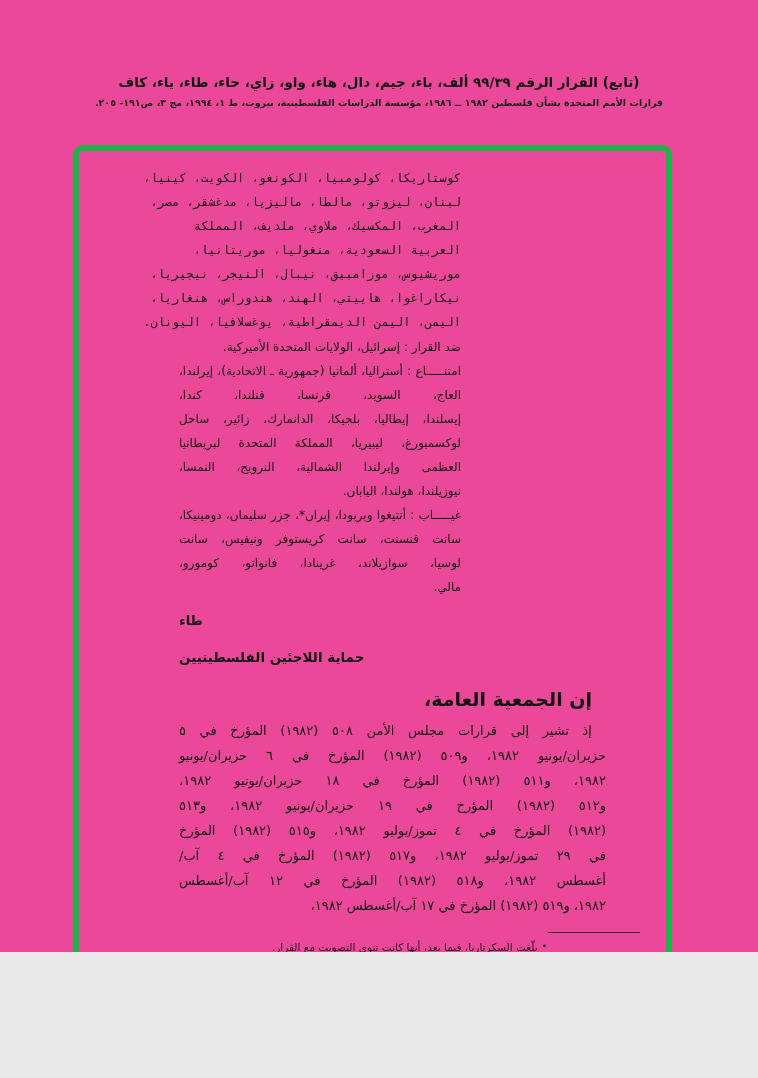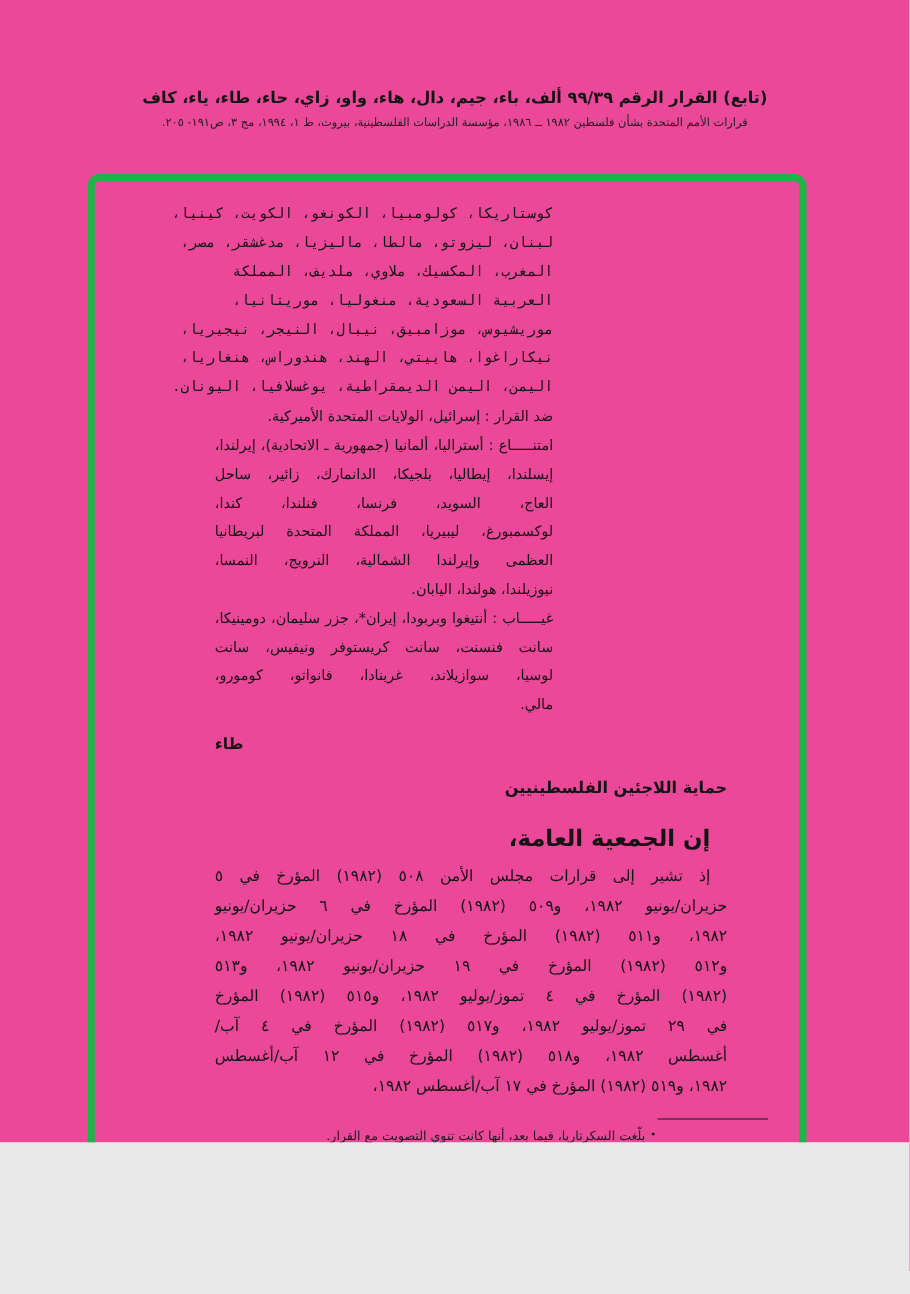--- a/index.html
+++ b/index.html
@@ -5,21 +5,21 @@
   html,body { margin:0; padding:0; background:#e8e8e8; }
   .page {
     position:relative; width:758px; height:952px; margin:0 auto;
     background:#ec4899; overflow:hidden;
     font-family:"DejaVu Sans", sans-serif; color:#141414;
     direction:rtl;
   }
   
   .doc-header { position:absolute; top:74px; left:0; right:0; text-align:center; }
   .h1 { font-weight:bold; font-size:13.5px; letter-spacing:0; }
-  .h2 { font-weight:normal; font-size:9.5px; margin-top:7px; color:#1c1c1c; }
+  .h2 { font-weight:bold; font-size:9.5px; margin-top:7px; color:#1c1c1c; }
   
   .green-box {
     position:absolute; left:73px; top:145px; width:599px; height:827px;
     box-sizing:border-box; border:6px solid #1db448; border-radius:10px;
   }
   .box-content {
     position:absolute; top:0; bottom:0; left:0; right:0;
     box-sizing:border-box; padding:16px 60px 0 100px;
     font-size:12.5px;
   }
@@ -28,21 +28,21 @@
     white-space:nowrap; overflow:visible;
     text-align:justify; text-align-last:justify;
   }
   .jline.last { text-align-last:right; }
   
   .voting { margin-right:145px; font-size:12px; line-height:24px; }
   .country-list { margin-left:38px;font-family:Liberation Mono, monospace; }
   .vlabel { font-weight:normal; }
   
   .sec-letter { text-align:left; font-weight:bold; font-size:13px; margin-top:10px; line-height:24px; }
-  .sec-title  { text-align:right; font-weight:bold; font-size:13.5px; margin-top:12px; line-height:24px; }
+  .sec-title  { text-align:left; font-weight:bold; font-size:13.5px; margin-top:12px; line-height:24px; }
   .lead       { font-weight:bold; font-size:19px; margin:18px 14px 0 0; line-height:24px; }
   .para       { font-size:13px; line-height:25px; margin-top:7px; }
   .para .jline:first-child { padding-right:14px; }
   
   .footnote { margin:14px -34px 0 0; }
   .fn-rule { width:92px; border-top:1.5px solid #2a2a2a; margin-bottom:8px; }
   .fn-line { font-size:10.5px; text-align:center; color:#1b1b1b; }
   .fn-marker { display:inline-block; font-size:9px; vertical-align:2px; margin-left:4px; }
   
   .page-number {
@@ -81,22 +81,22 @@
             <span>إسرائيل، الولايات المتحدة الأميركية.</span>
           </div>
         </div>
 
         <div>
           <div class="jline">
             <span class="vlabel">امتنـــــاع :</span>
             <span>أستراليا، ألمانيا (جمهورية ـ الاتحادية)، إيرلندا،</span>
           </div>
           <div>
+              <div class="jline">العاج، السويد، فرنسا، فنلندا، كندا،</div>
               <div class="jline">إيسلندا، إيطاليا، بلجيكا، الدانمارك، زائير، ساحل</div>
-              <div class="jline">العاج، السويد، فرنسا، فنلندا، كندا،</div>
               <div class="jline">لوكسمبورغ، ليبيريا، المملكة المتحدة لبريطانيا</div>
               <div class="jline">العظمى وإيرلندا الشمالية، النرويج، النمسا،</div>
               <div class="jline last">نيوزيلندا، هولندا، اليابان.</div>
             </div>
         </div>
 
         <div>
           <div class="jline">
             <span class="vlabel">غيـــــاب :</span>
             <span>أنتيغوا وبربودا، إيران*، جزر سليمان، دومينيكا،</span>

